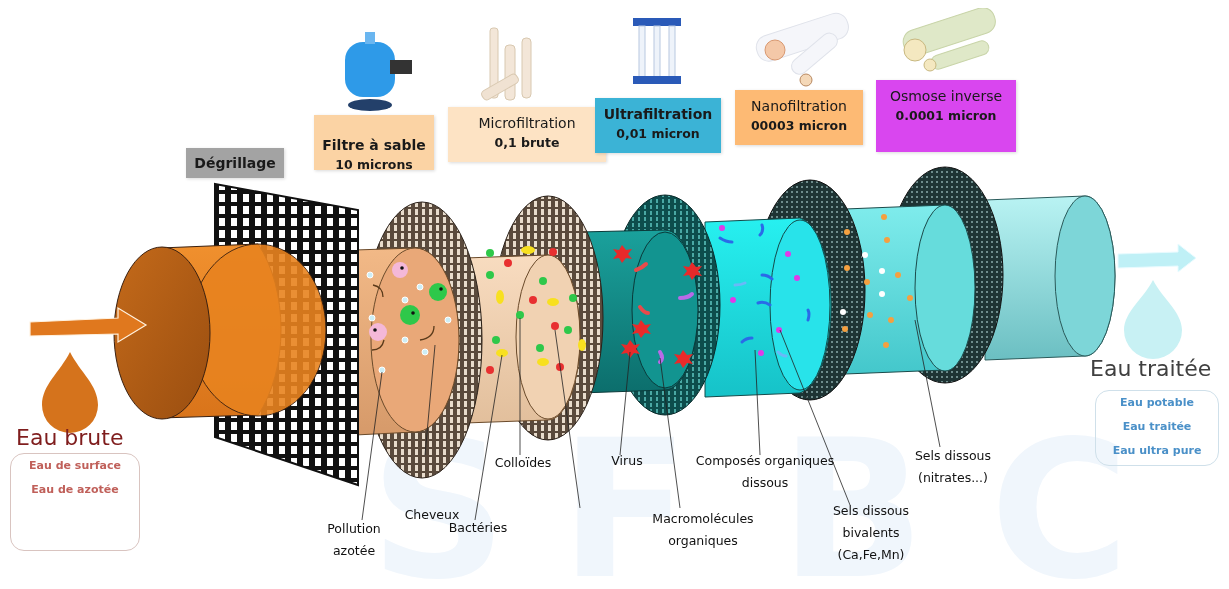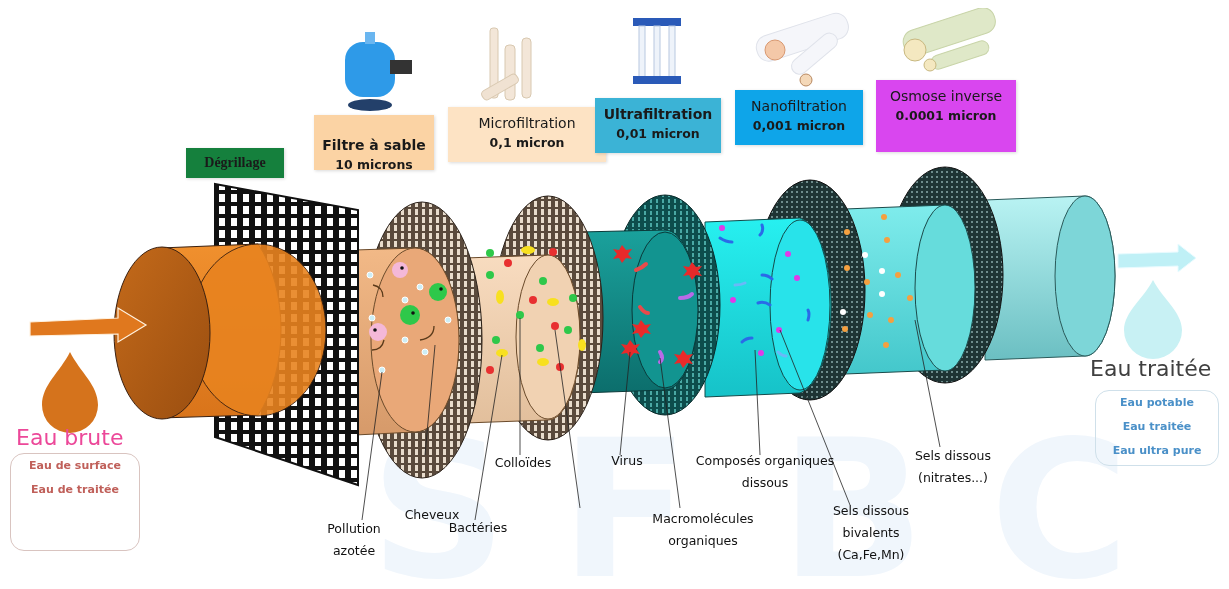--- a/index.html
+++ b/index.html
@@ -263,48 +263,48 @@
     <rect x="40" y="40" width="55" height="16" rx="8" fill="#f5f6fa" stroke="#dfe2ea" transform="rotate(-40 60 50)"></rect>
     <circle cx="56" cy="70" r="6" fill="#f4d8b8" stroke="#b88860"></circle>
   </svg>
   <svg class="abs" style="left:890px;top:8px" width="110" height="70">
     <rect x="12" y="12" width="95" height="26" rx="12" fill="#dfe8c8" stroke="#c8d4a8" transform="rotate(-18 55 25)"></rect>
     <circle cx="25" cy="42" r="11" fill="#f4e8c0" stroke="#c8b880"></circle>
     <rect x="40" y="40" width="60" height="14" rx="7" fill="#dfe8c8" stroke="#c8d4a8" transform="rotate(-18 70 47)"></rect>
     <circle cx="40" cy="57" r="6" fill="#f4e8c0" stroke="#c8b880"></circle>
   </svg>
 
-  <div class="stage-box" style="left:186px;top:148px;width:98px;height:30px;background:#15803d;font-family:Liberation Serif, serif;">
+  <div class="stage-box" style="left:186px;top:148px;width:98px;height:30px;background:#a3a3a3;">
     <span class="t" style="line-height:30px;">Dégrillage</span>
   </div>
   <div class="stage-box" style="left:314px;top:115px;width:120px;height:55px;background:#fbd3a4;">
     <span class="t" style="margin-top:20px;">Filtre à sable</span>
     <span class="s">10 microns</span>
   </div>
   <div class="stage-box" style="left:448px;top:107px;width:158px;height:55px;background:#fde3c4;">
     <span class="t" style="margin-top:6px;font-weight:normal;">Microfiltration</span>
-    <span class="s">0,1 micron</span>
+    <span class="s">0,1 brute</span>
   </div>
   <div class="stage-box" style="left:595px;top:98px;width:126px;height:55px;background:#3bb3d6;">
     <span class="t" style="margin-top:6px;">Ultrafiltration</span>
     <span class="s">0,01 micron</span>
   </div>
-  <div class="stage-box" style="left:735px;top:90px;width:128px;height:55px;background:#0ea5e9;">
+  <div class="stage-box" style="left:735px;top:90px;width:128px;height:55px;background:#fdba74;">
     <span class="t" style="margin-top:6px;font-weight:normal;">Nanofiltration</span>
-    <span class="s">0,001 micron</span>
+    <span class="s">00003 micron</span>
   </div>
   <div class="stage-box" style="left:876px;top:80px;width:140px;height:72px;background:#d946ef;">
     <span class="t" style="margin-top:6px;font-weight:normal;">Osmose inverse</span>
     <span class="s">0.0001 micron</span>
   </div>
 
-  <div class="title-big" style="left:16px;top:425px;color:#ec4899;">Eau brute</div>
+  <div class="title-big" style="left:16px;top:425px;color:#7f1d1d;">Eau brute</div>
   <div class="list-box" style="left:10px;top:453px;width:128px;height:96px;color:#c0605a;">
     <div>Eau de surface</div>
-    <div>Eau de traitée</div>
+    <div>Eau de azotée</div>
   </div>
 
   <div class="title-big" style="left:1090px;top:356px;color:#404040;">Eau traitée</div>
   <div class="list-box" style="left:1095px;top:390px;width:122px;height:74px;color:#4a90c8;border-color:#cfe0ea;">
     <div>Eau potable</div>
     <div>Eau traitée</div>
     <div>Eau ultra pure</div>
   </div>
 
   <div class="label" style="left:318px;top:518px;width:72px;">

